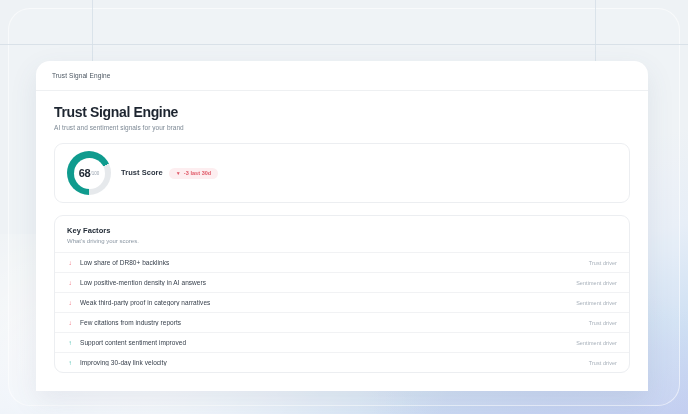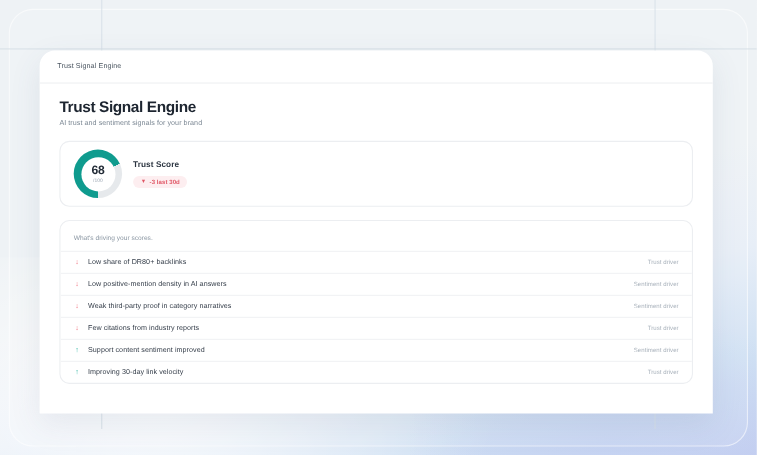--- a/index.html
+++ b/index.html
@@ -58,21 +58,21 @@
     left: 0; right: 0; top: 44px;
     height: 1px;
     background: rgba(214,223,231,0.9);
     pointer-events: none;
   }
 
   
   .window {
     position: absolute;
     left: 36px;
-    top: 46px;
+    top: 61px;
     width: 612px;
     height: 330px;
     background: #ffffff;
     border-radius: 14px 14px 0 0;
     box-shadow: 0 10px 28px rgba(70,90,120,0.10);
     overflow: hidden;
   }
 
   .breadcrumb-bar {
     height: 30px;
@@ -138,38 +138,38 @@
     align-items: center;
     justify-content: center;
     flex: 0 0 auto;
     position: relative;
   }
   .donut-hole {
     width: 31px; height: 31px;
     border-radius: 50%;
     background: #fff;
     display: flex;
-    flex-direction: column;
+    flex-direction: row;
     align-items: center;
     justify-content: center;
     line-height: 1;
   }
   .donut-val {
     font-size: 11px;
     font-weight: 700;
     color: #222b36;
     letter-spacing: -0.3px;
   }
   .donut-max {
     font-size: 4.5px;
     color: #9aa5b1;
     margin-top: 1.5px;
   }
 
-  .score-meta { display: flex; flex-direction: column; gap: 6px; }
+  .score-meta { display: flex; gap: 6px; }
   .score-label {
     font-size: 7.5px;
     font-weight: 600;
     color: #2b3440;
     letter-spacing: 0.05px;
   }
   .delta-badge {
     display: inline-flex;
     align-items: center;
     gap: 3px;
@@ -276,20 +276,21 @@
             <div class="delta-badge down">
               <span class="delta-arrow">▼</span>
               <span>-3 last 30d</span>
             </div>
           </div>
         </div>
       </div>
 
     <div class="factors-card">
       <div class="factors-head">
+        <div class="factors-title">Key Factors</div>
         <div class="factors-sub">What's driving your scores.</div>
       </div>
       <div id="factors-list">
           <div class="factor-row">
             <span class="factor-arrow neg">↓</span>
             <span class="factor-text">Low share of DR80+ backlinks</span>
             <span class="factor-tag">Trust driver</span>
           </div>
           <div class="factor-row">
             <span class="factor-arrow neg">↓</span>

